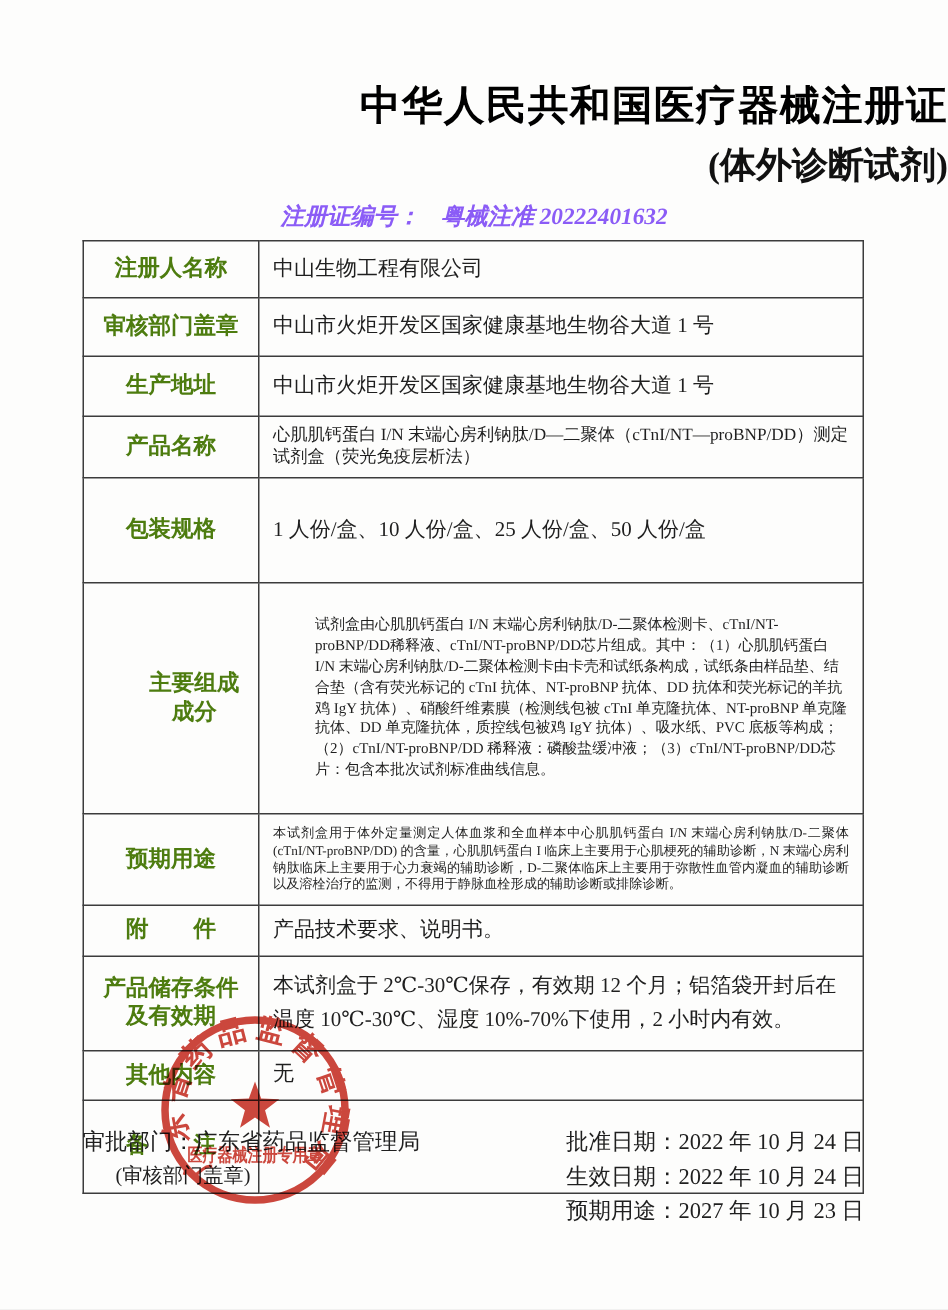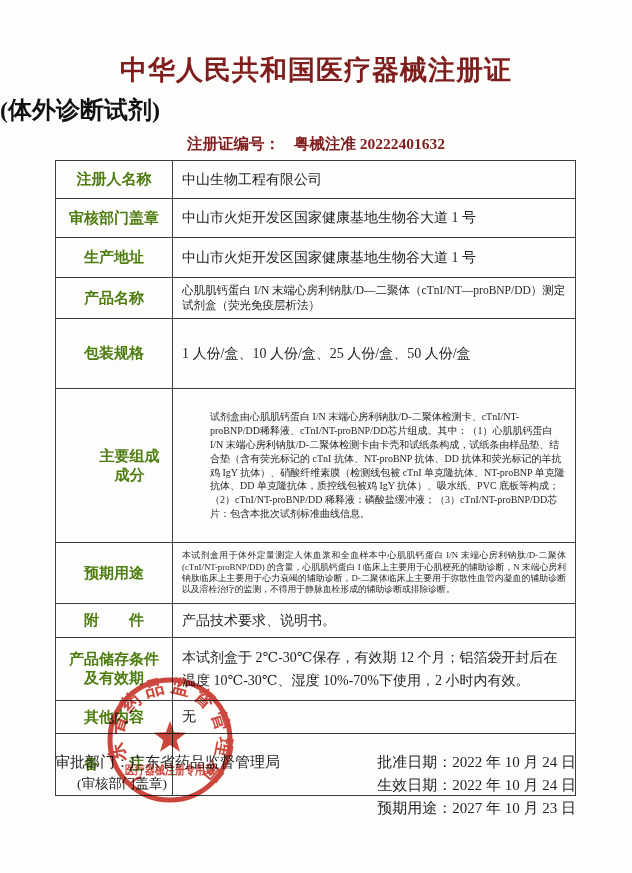--- a/index.html
+++ b/index.html
@@ -2,30 +2,30 @@
 <html><head>
 <meta charset="utf-8">
 <style>
   html,body{margin:0;padding:0;background:#e8e8e8;}
   .page{
     position:relative;width:632px;height:873px;background:#fdfdfc;
     font-family:"Liberation Serif","DejaVu Serif",serif;color:#1f1f1f;
     margin:0 auto;overflow:hidden;
   }
   .title{
-    position:absolute;top:52px;left:0;width:100%;text-align:center;
-    font-size:27px;font-weight:bold;letter-spacing:1px;color:#7f1d1d;
+    position:absolute;top:52px;left:0;width:100%;text-align:right;
+    font-size:27px;font-weight:bold;letter-spacing:1px;color:#000000;
   }
   .subtitle{
-    position:absolute;top:94px;left:0;width:100%;text-align:left;
+    position:absolute;top:94px;left:0;width:100%;text-align:right;
     font-size:24px;font-weight:bold;color:#111;
   }
   .regline{
     position:absolute;top:134px;left:0;width:100%;text-align:center;
-    font-size:15.5px;font-weight:bold;color:#7f1d1d;
+    font-size:15.5px;font-weight:bold;color:#8b5cf6;font-style:italic;
   }
   .regline .gap{display:inline-block;width:14px;}
   table.cert{
     position:absolute;left:55px;top:160px;width:521px;
     border-collapse:collapse;table-layout:fixed;
   }
   table.cert td{border:1px solid #3c3c3c;vertical-align:middle;}
   td.lbl{
     width:104px;text-align:center;font-weight:bold;font-size:15px;
     padding:0 6px;line-height:19px;color:#4d7c0f;

